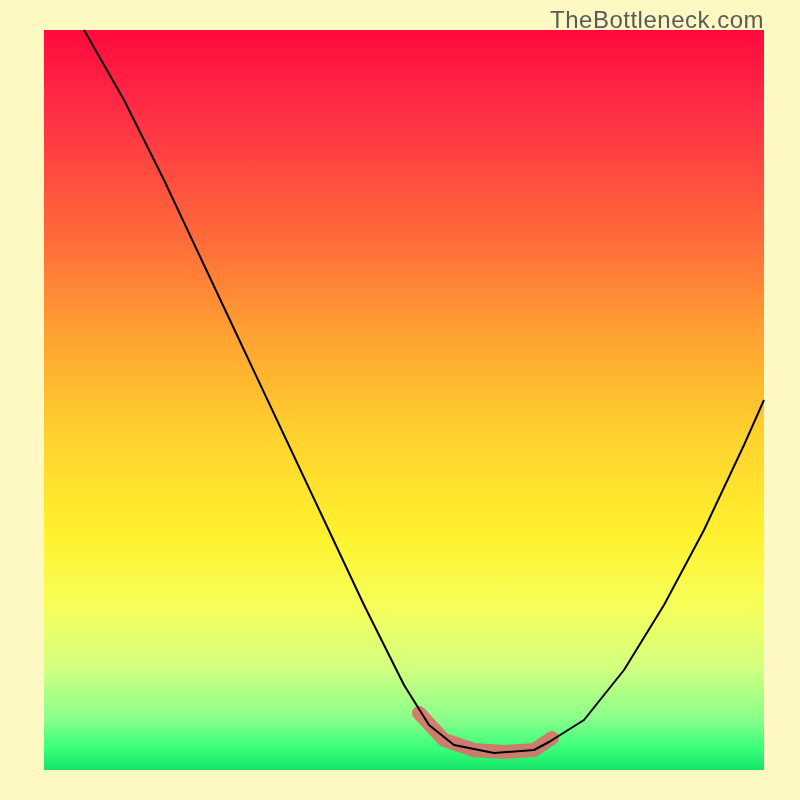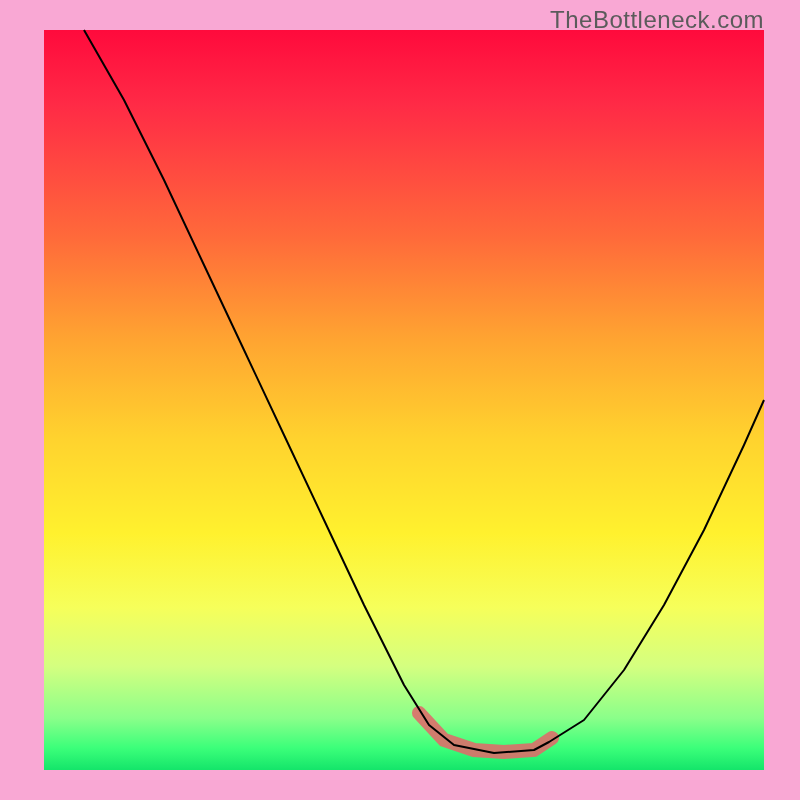--- a/index.html
+++ b/index.html
@@ -8,21 +8,21 @@
     width: 800px;
     height: 800px;
     overflow: hidden;
     background: #000;
     font-family: Arial, Helvetica, sans-serif;
   }
   .frame {
     position: absolute;
     left: 0; top: 0;
     width: 800px; height: 800px;
-    background: #f9a8d4;
+    background: #fef9c3;
   }
   .plot {
     position: absolute;
     left: 44px;
     top: 30px;
     width: 720px;
     height: 740px;
     
     background: linear-gradient(to bottom,
       #ff0a3c 0%,

